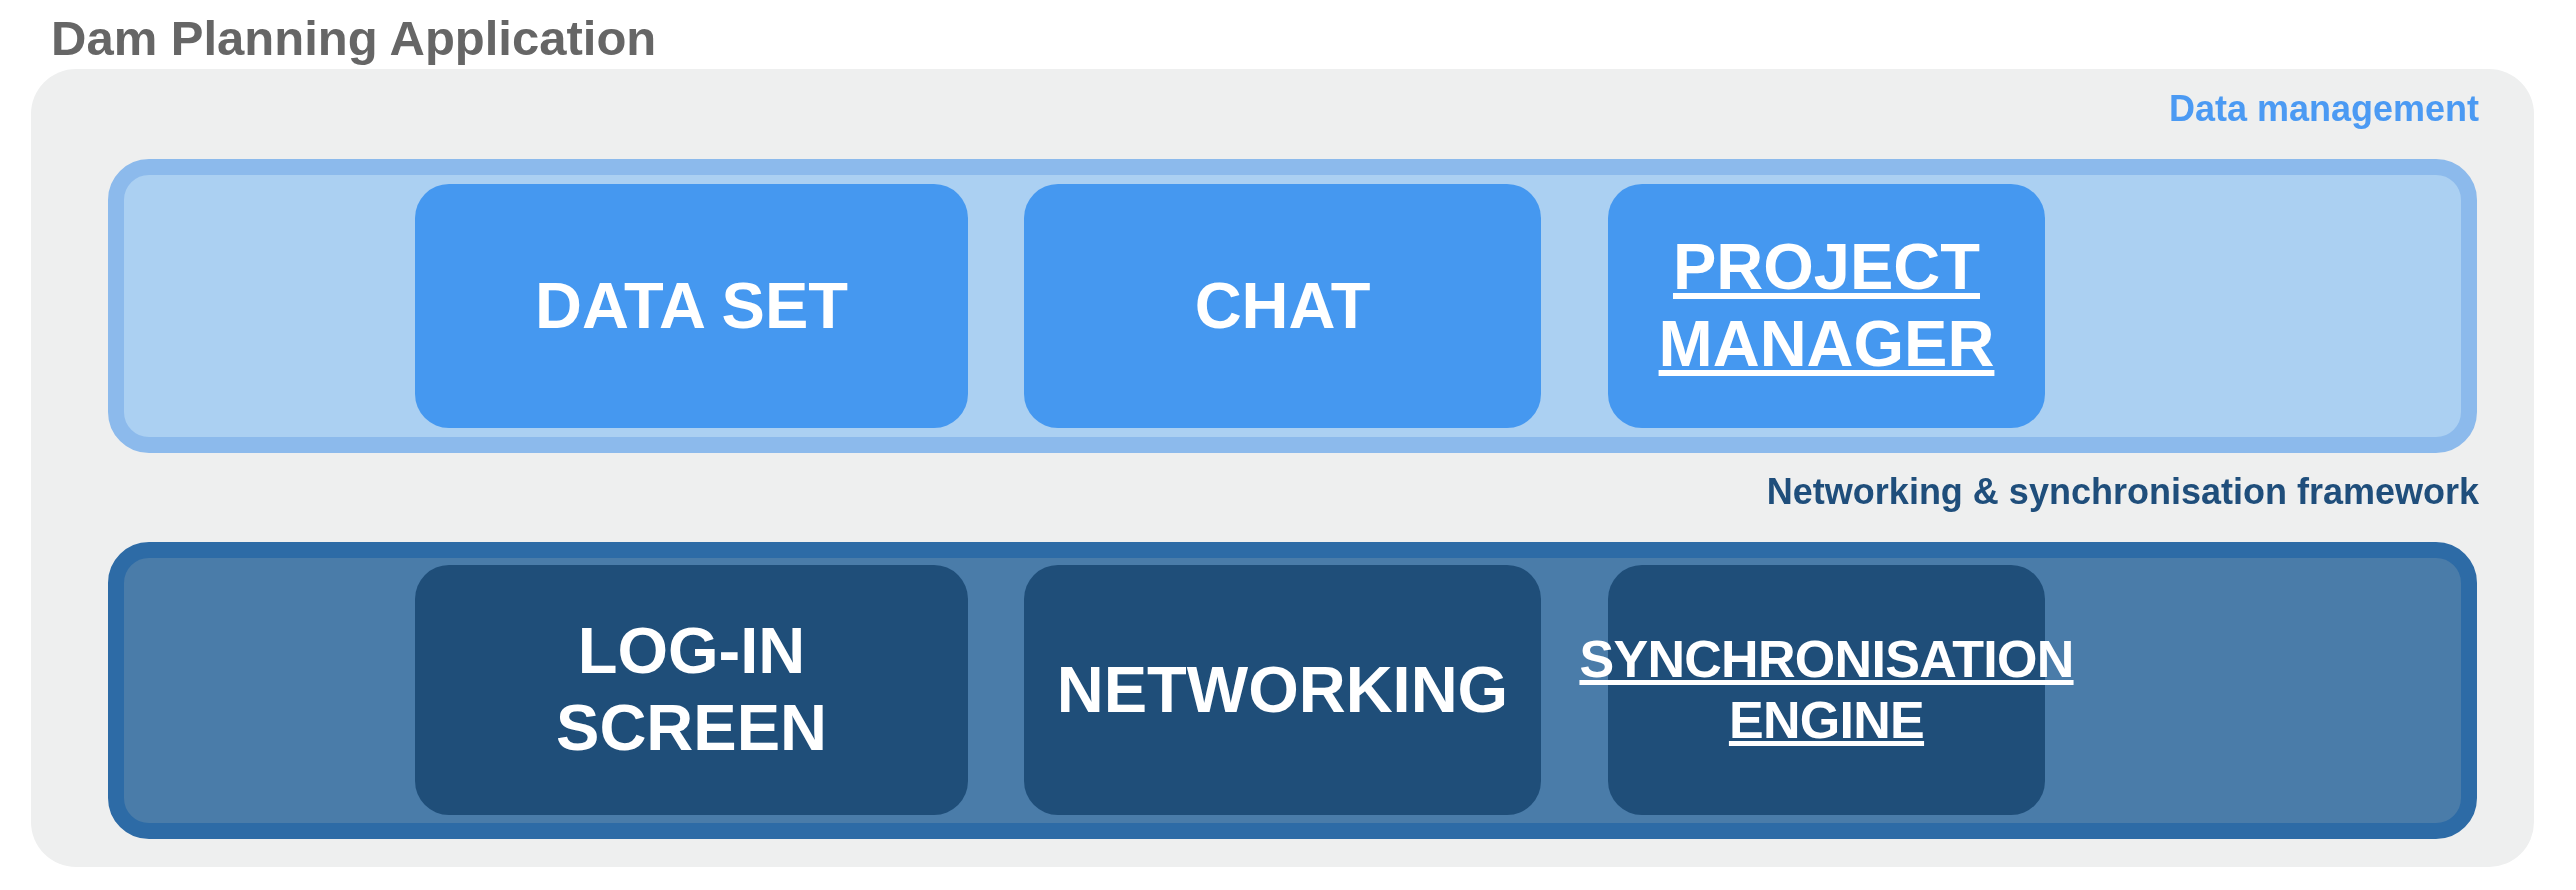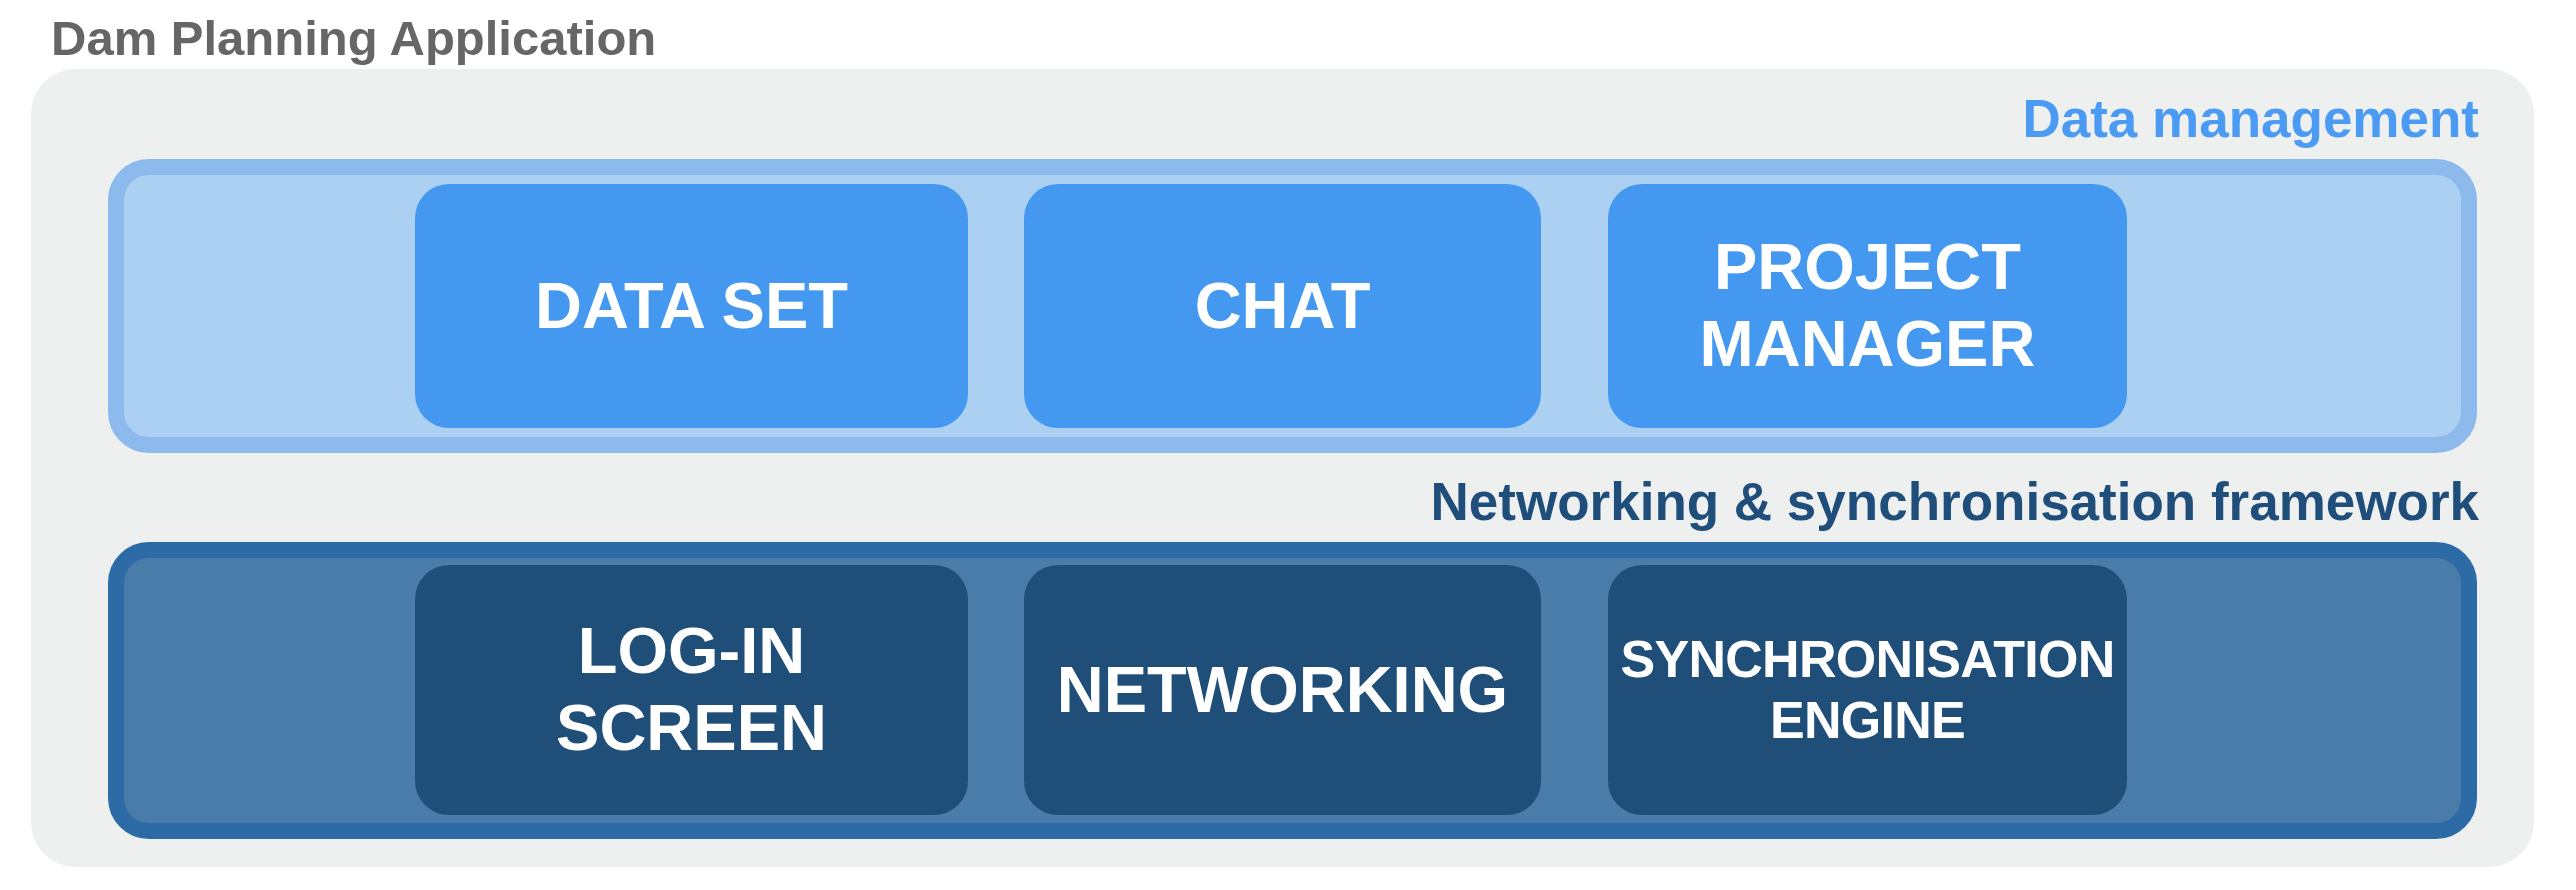--- a/index.html
+++ b/index.html
@@ -29,21 +29,21 @@
     letter-spacing:0px;white-space:nowrap;
   }
   .app-container{
     position:absolute;left:31px;top:69px;
     width:2503px;height:798px;
     background:var(--c-container);
     border-radius:45px;
   }
   .layer-label{
     position:absolute;right:97px;
-    font-size:53px;font-weight:bold;text-align:right;white-space:nowrap;
+    font-size:36px;font-weight:bold;text-align:right;white-space:nowrap;
   }
   .dm-label{top:88px;color:var(--c-dm-label);}
   .net-label{top:471px;color:var(--c-net-label);}
   .band{
     position:absolute;left:108px;width:2369px;
     border-radius:41px;box-sizing:border-box;
   }
   .dm-band{
     top:159px;height:294px;
     background:var(--c-dm-fill);
@@ -62,21 +62,21 @@
     font-weight:bold;
     border-radius:34px;
     line-height:1.18;
     box-sizing:border-box;
     padding:0 27.5px;
   }
   .row1{top:184px;height:244px;background:var(--c-dm-box);font-size:65px;}
   .row2{top:565px;height:250px;background:var(--c-net-box);font-size:65px;}
   .col1{left:415px;width:553px;}
   .col2{left:1024px;width:517px;}
-  .col3{left:1608px;width:519px;}
+  .col3{left:1608px;width:437px;text-decoration:underline;}
   .block.small{font-size:52px;letter-spacing:-0.7px;padding:12px 11px;}
 </style>
 </head>
 <body>
 
 <div class="stage">
 
   <div class="page-title">Dam Planning Application</div>
 
   <div class="app-container"></div>

